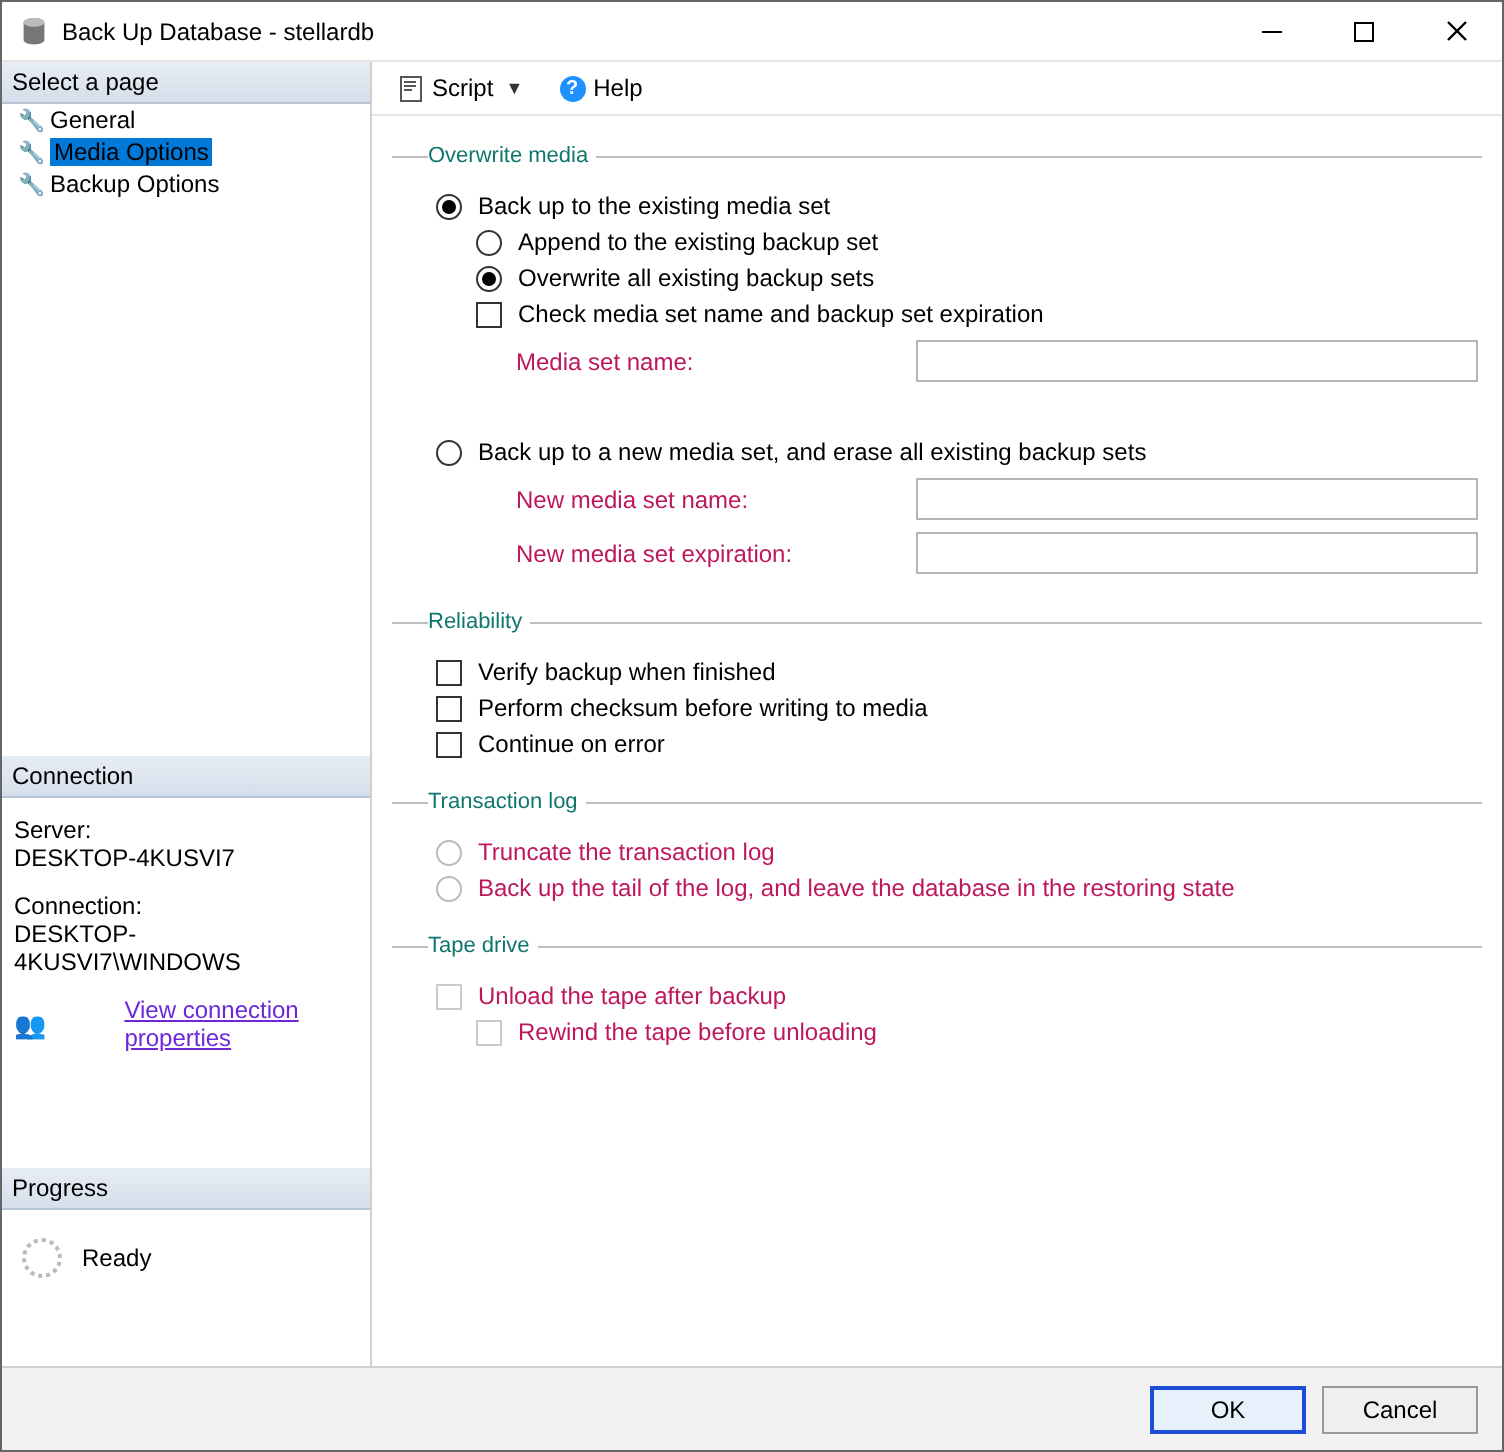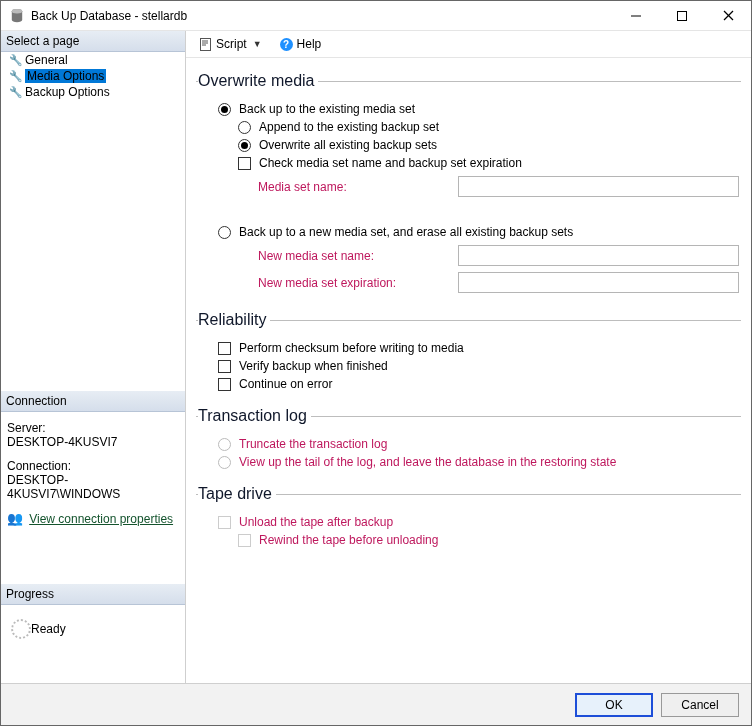--- a/index.html
+++ b/index.html
@@ -21,37 +21,37 @@
 
   
   .panelhdr { background:linear-gradient(#e7edf4,#d5deeb); border-bottom:1px solid #b7c4d6; padding:3px 5px; font-weight:normal; font-size:12px; color:#000;}
   .pagelist { padding:0; margin:0; }
   .pagelist .item { display:flex; align-items:center; padding:1px 2px 1px 8px; cursor:default; font-size:12px;}
   .pagelist .item.selected .lbl { background:#0078d7; color:#000000; padding:0 2px;}
   .pagelist .wrench { width:12px; display:inline-block; margin-right:4px; color:#555; font-size:11px;}
   .leftspacer { flex:1; }
   .connbox { padding:5px 6px 8px 6px; font-size:12px; }
   .connbox .row { margin-bottom:10px; }
-  .connbox a { color:#14532d; text-decoration:underline; }
+  .connbox a { color:#6d28d9; text-decoration:underline;margin-left:33px; }
   .people-icon { margin-right:6px; font-size:13px; color:#333;}
   .progressbox { padding:6px 6px; }
-  .progressrow { display:flex; align-items:center; padding:8px 4px;}
+  .progressrow { display:flex; align-items:center; gap:10px; padding:8px 4px;}
   .spinner { width:20px; height:20px; border:2px dotted #bbb; border-radius:50%; }
 
   
   .toolbar { height:27px; display:flex; align-items:center; gap:4px; padding:3px 8px; border-bottom:1px solid #e5e5e5; }
   .toolbar .tb { display:flex; align-items:center; gap:4px; padding:1px 4px; font-size:12px;}
   .tb .ico { width:14px; height:14px; display:inline-flex; align-items:center; justify-content:center;}
   .chev { font-size:9px; color:#333; margin:0 6px 0 2px;}
   .helpico { width:13px;height:13px;border-radius:50%; background:#1e90ff; color:#fff; font-size:10px; font-weight:bold; display:inline-flex; align-items:center; justify-content:center;}
 
   
   .content { flex:1; padding:14px 10px 10px 10px; overflow:hidden; }
   fieldset.group { border:none; border-top:1px solid #bdbdbd; margin:0 0 12px 0; padding:8px 2px 0 2px; }
-  fieldset.group > legend { font-size:16px; padding:0 4px 0 0; color:#0f172a; margin-left:0;}
+  fieldset.group > legend { font-size:11px; padding:0 4px 0 0; color:#0f766e; margin-left:16px;}
   .row { display:flex; align-items:center; margin:4px 0; }
   .indent1 { padding-left:20px; }
   .indent2 { padding-left:40px; }
   .indent3 { padding-left:60px; }
 
   
   .radio { width:13px; height:13px; border:1px solid #333; border-radius:50%; margin-right:8px; display:inline-flex; align-items:center; justify-content:center; flex:0 0 auto; background:#fff;}
   .radio.checked::after { content:""; width:7px; height:7px; background:#000; border-radius:50%; display:block;}
   .radio.disabled { border-color:#bbb; }
   
@@ -212,41 +212,41 @@
         <div class="frow indent3">
           <span class="flabel disabled-text">New media set expiration:</span>
           <span class="finput"></span>
         </div>
       </fieldset>
 
       <fieldset class="group">
         <legend>Reliability</legend>
         <div class="row indent1">
           <span class="chk"></span>
+          <span class="lbltext">Verify backup when finished</span>
+        </div>
+        <div class="row indent1">
+          <span class="chk"></span>
           <span class="lbltext">Perform checksum before writing to media</span>
-        </div>
-        <div class="row indent1">
-          <span class="chk"></span>
-          <span class="lbltext">Verify backup when finished</span>
         </div>
         <div class="row indent1">
           <span class="chk"></span>
           <span class="lbltext">Continue on error</span>
         </div>
       </fieldset>
 
       <fieldset class="group">
         <legend>Transaction log</legend>
         <div class="row indent1">
           <span class="radio disabled"></span>
           <span class="lbltext disabled-text">Truncate the transaction log</span>
         </div>
         <div class="row indent1">
           <span class="radio disabled"></span>
-          <span class="lbltext disabled-text">View up the tail of the log, and leave the database in the restoring state</span>
+          <span class="lbltext disabled-text">Back up the tail of the log, and leave the database in the restoring state</span>
         </div>
       </fieldset>
 
       <fieldset class="group">
         <legend>Tape drive</legend>
         <div class="row indent1">
           <span class="chk disabled"></span>
           <span class="lbltext disabled-text">Unload the tape after backup</span>
         </div>
         <div class="row indent2">

